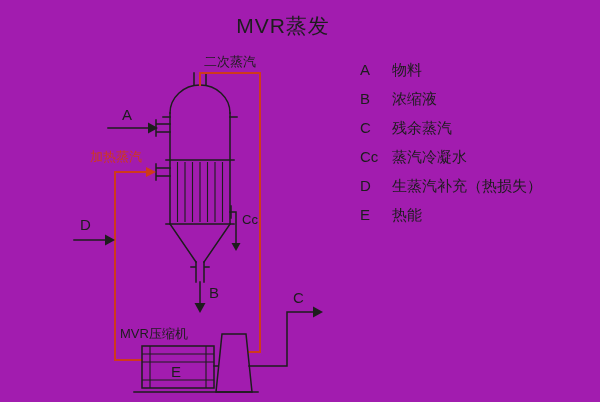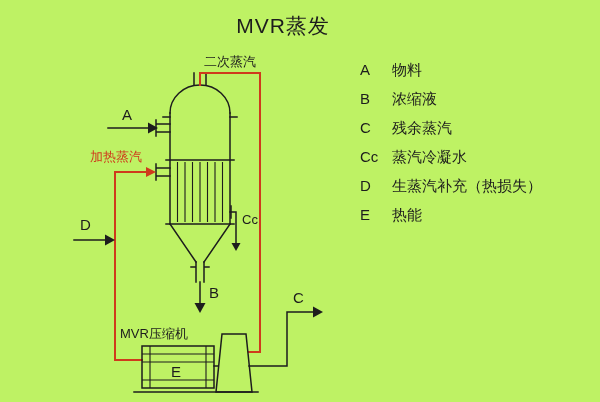--- a/index.html
+++ b/index.html
@@ -1,17 +1,17 @@
 <!DOCTYPE html>
 <html><head>
 <meta charset="utf-8">
 <style>
   html,body{margin:0;padding:0;background:#ddd;}
   .stage{
-    position:relative;width:600px;height:402px;background:#bef264;
+    position:relative;width:600px;height:402px;background:#a21caf;
     font-family:"Liberation Sans",sans-serif;overflow:hidden;
   }
   svg{display:block}
   .ink{stroke:#1d1d1d;fill:none;stroke-width:1.5;stroke-linecap:square}
   .thin{stroke:#1d1d1d;fill:none;stroke-width:1.1}
   .red{stroke:#cf3a1c;fill:none;stroke-width:2;stroke-linecap:square}
   .fillink{fill:#1d1d1d;stroke:none}
   .fillred{fill:#cf3a1c;stroke:none}
   text{fill:#1d1d1d;font-family:"Liberation Sans",sans-serif}
   .t-title{font-size:21px;letter-spacing:1px}

